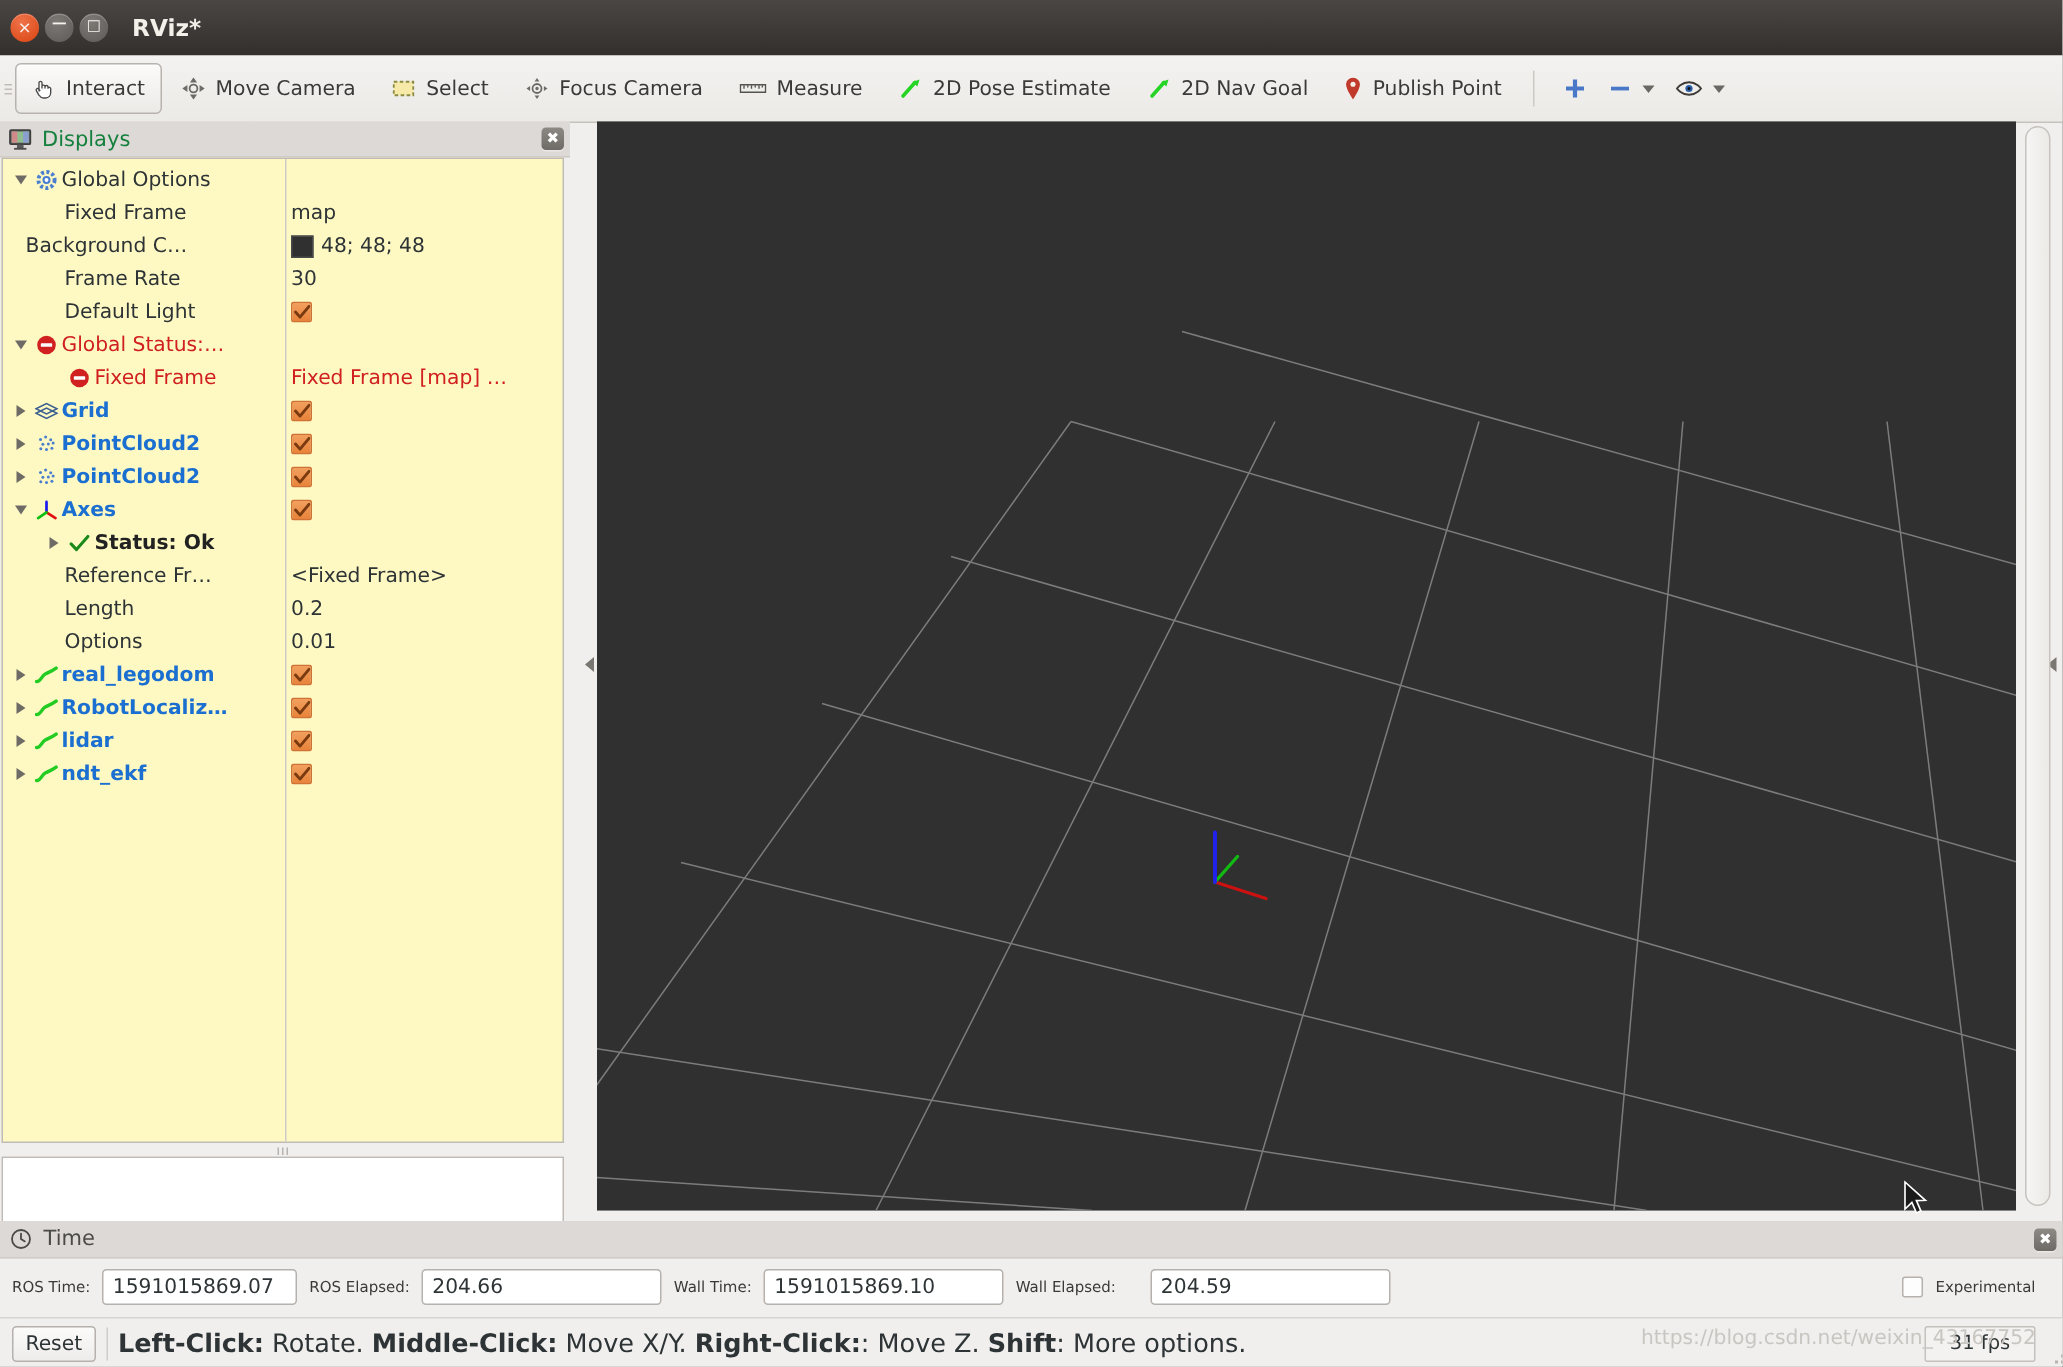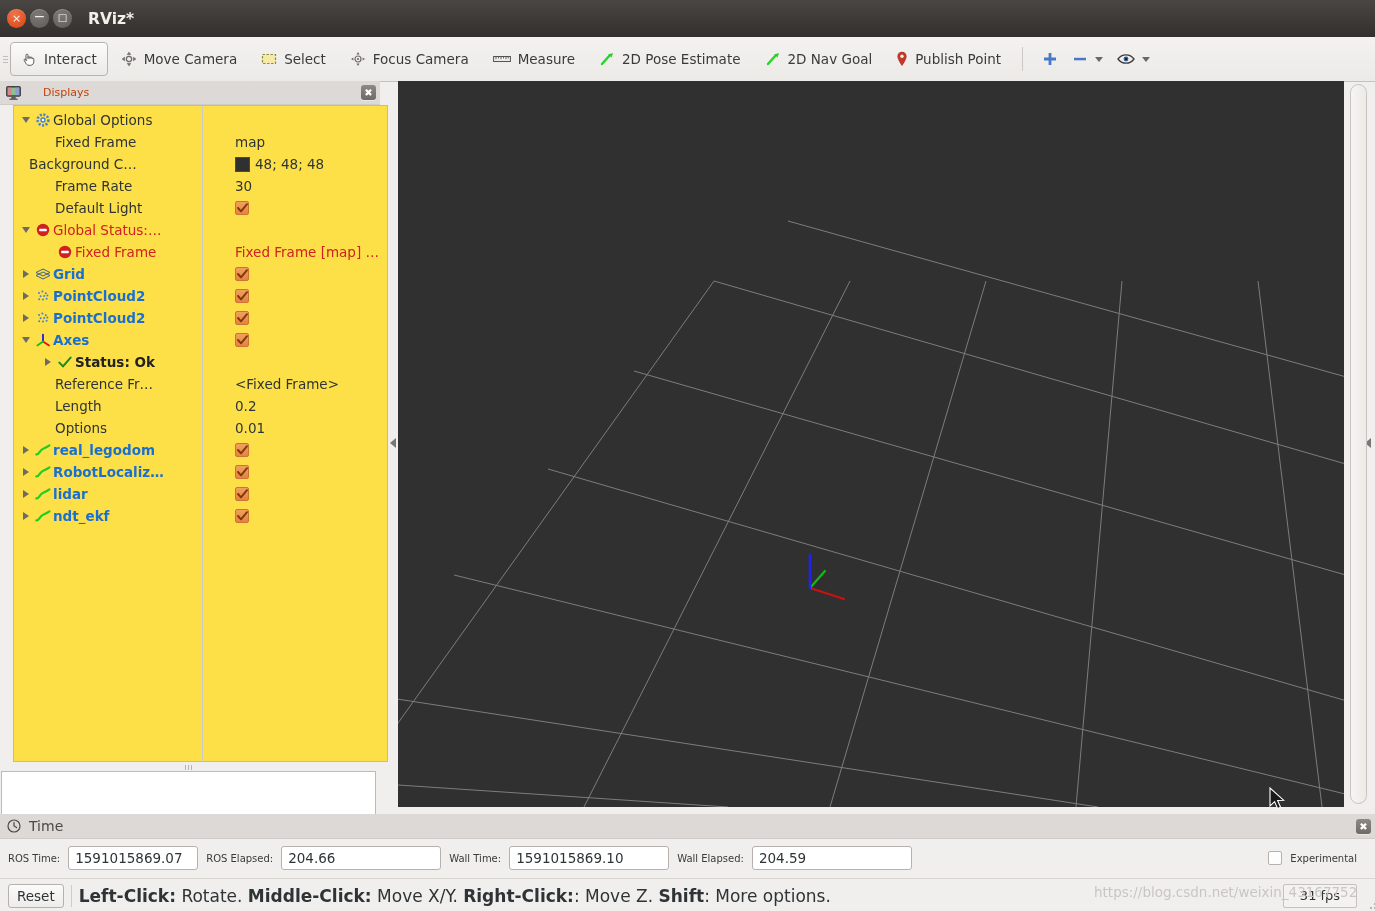--- a/index.html
+++ b/index.html
@@ -126,40 +126,40 @@
   }
   .panel-header {
     height: 23px;
     background: #dcd9d6;
     display: flex;
     align-items: center;
     padding: 0 4px 0 6px;
     border-bottom: 1px solid #cfcbc7;
   }
   .panel-header .ptitle {
-    font-size: 11px;
-    color: #c2410c;
-    margin-left: 22px;
+    font-size: 14px;
+    color: #15803d;
+    margin-left: 7px;
     flex: 1;
   }
   .panel-close {
     width: 15px; height: 15px;
     border-radius: 3px;
     background: linear-gradient(to bottom, #8d8a86, #6e6b67);
     color: #fff;
     font-size: 10px;
     display: flex; align-items: center; justify-content: center;
     box-shadow: 0 1px 0 rgba(255,255,255,0.4);
   }
 
   .tree-wrap {
     position: absolute;
-    left: 13px; top: 24px;
+    left: 1px; top: 24px;
     width: 375px; height: 657px;
-    background: #fde047;
+    background: #fef9c3;
     border: 1px solid #bfbab5;
     box-sizing: border-box;
     overflow: hidden;
     text-align: center;
   }
   .tree-colline {
     position: absolute;
     left: 188px; top: 0;
     width: 1px; height: 100%;
     background: #cfcbc7;
@@ -179,25 +179,24 @@
     align-items: center;
     width: 188px;
     box-sizing: border-box;
     overflow: hidden;
     white-space: nowrap;
   }
   .tval {
     display: flex;
     align-items: center;
     gap: 5px;
-    padding-left: 22px;
+    padding-left: 4px;
     white-space: nowrap;
     overflow: hidden;
     color: #2e3436;
-    margin-left: 11px;
   }
   .arrow {
     width: 15px;
     display: flex; align-items: center; justify-content: center;
     flex: 0 0 15px;
   }
   .arrow .tri-r {
     width: 0; height: 0;
     border-top: 4.5px solid transparent;
     border-bottom: 4.5px solid transparent;
@@ -346,21 +345,21 @@
     display: flex;
     align-items: center;
     padding: 0 6px;
     font-size: 13.5px;
     color: #2e3436;
     box-sizing: border-box;
   }
   .tfield.w1 { width: 130px; }
   .tfield.w2 { width: 160px; }
   .tfield.w3 { width: 160px; }
-  .tfield.w4 { width: 160px; }
+  .tfield.w4 { width: 160px; margin-left: 15px; }
   .expwrap { margin-left: auto; display: flex; align-items: center; gap: 8px; padding-right: 10px; }
   .cbox {
     width: 14px; height: 14px;
     border: 1px solid #b6b1ac;
     border-radius: 2px;
     background: #fdfdfd;
     box-sizing: border-box;
   }
 
   

